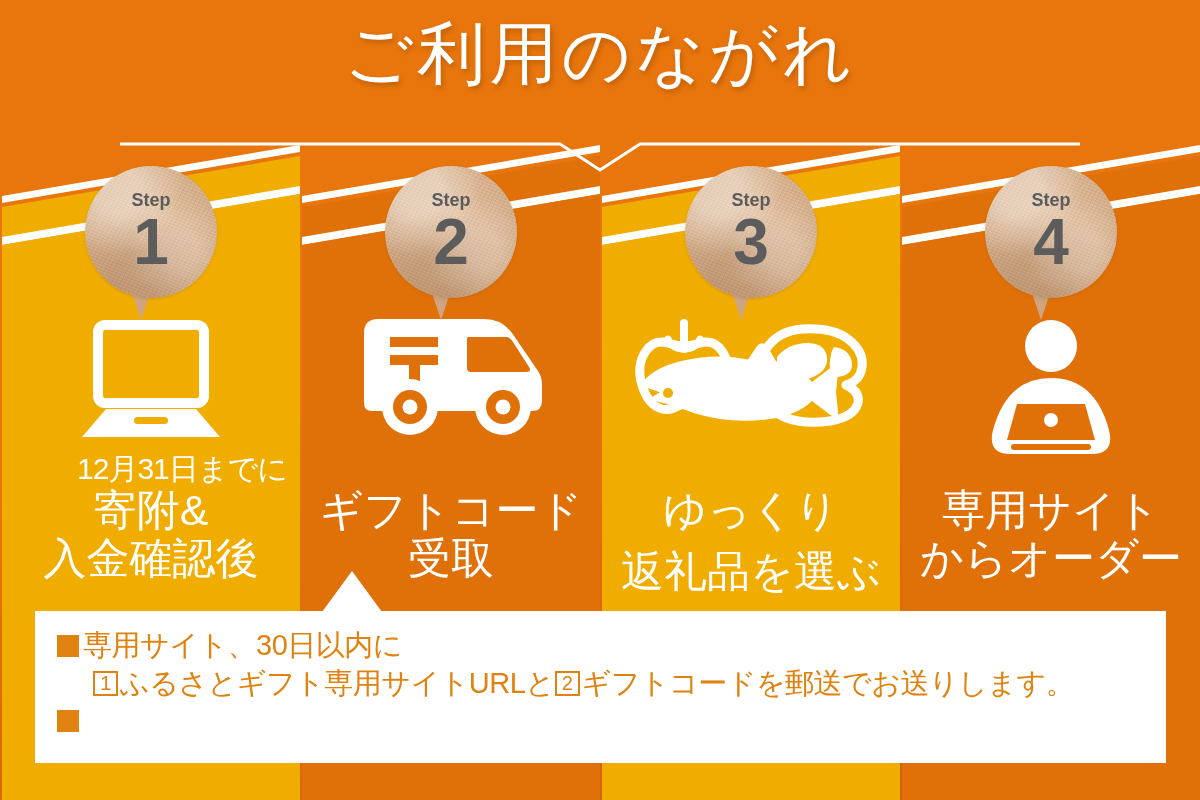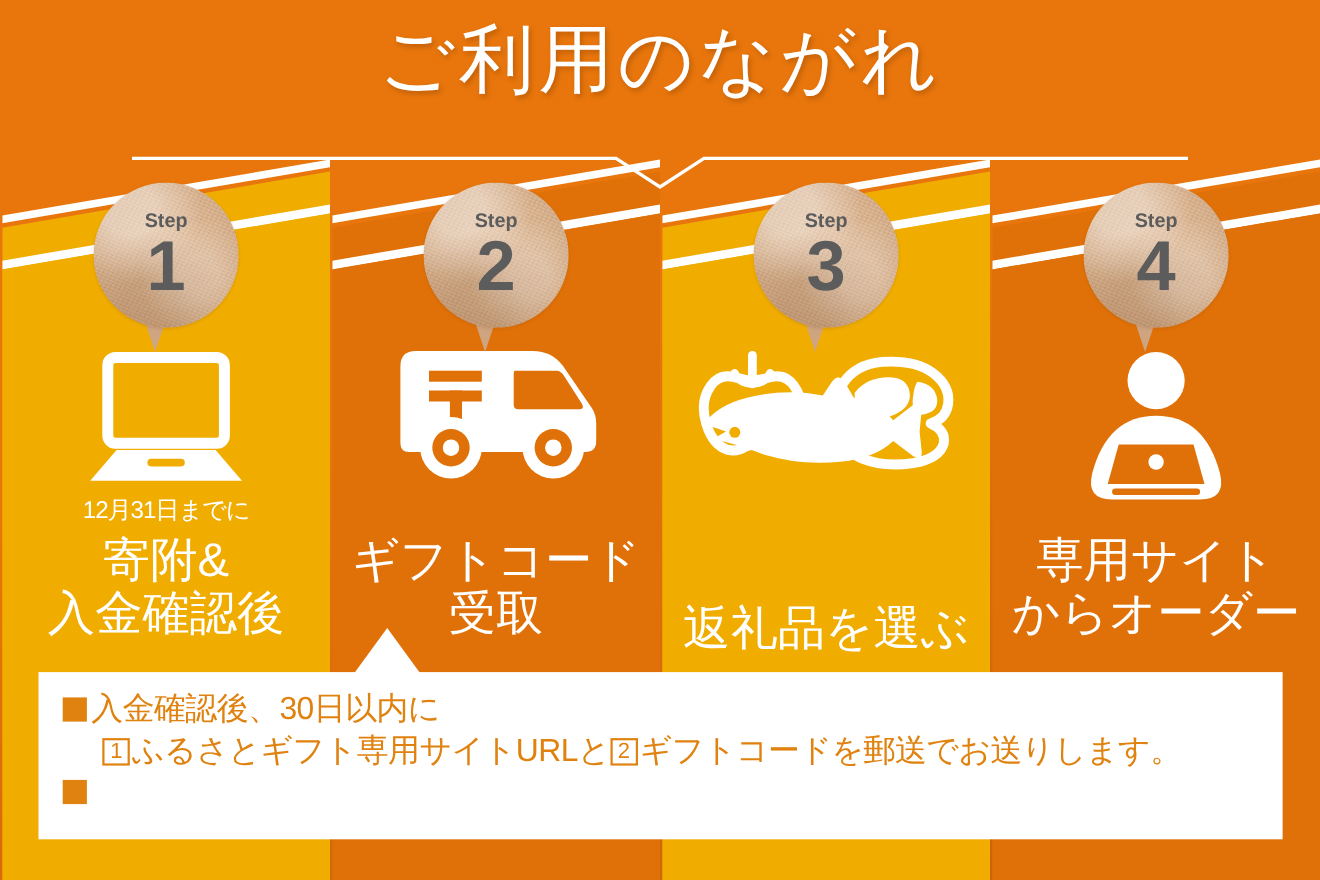--- a/index.html
+++ b/index.html
@@ -58,21 +58,21 @@
 
   
   .icon-wrap{position:absolute;left:0;top:315px;width:298px;height:160px;}
   .icon-wrap svg{display:block;margin:0 auto;}
 
   
   .caption{
     position:absolute;left:0;width:298px;text-align:center;color:#ffffff;
     line-height:1.1;
   }
-  .cap-small{font-size:22px;letter-spacing:-1px;}
+  .cap-small{font-size:30px;letter-spacing:-1px;margin-left:31px;}
   .cap-big{font-size:43px;letter-spacing:0px;font-weight:500;}
 
   
   .note{
     position:absolute;left:35px;top:611px;width:1131px;height:152px;
     background:#ffffff;
   }
   .note .pointer{
     position:absolute;left:287px;top:-40px;width:0;height:0;
     border-left:30px solid transparent;border-right:30px solid transparent;
@@ -173,20 +173,21 @@
               <path d="M208 42 Q224 44 226 58 Q227 70 212 72 Q202 70 204 56 Q205 46 208 42 Z" fill="#fff"></path>
             </g>
 
             <g>
               <path d="M14 140 Q26 120 54 112 Q90 102 122 110 L130 96 Q136 86 142 96 L150 112 Q176 122 186 136 L204 120 Q212 114 212 124 L210 148 L212 170 Q212 180 204 174 L186 158 Q170 176 138 180 Q100 184 68 172 Q40 160 22 156 L34 148 Z" fill="#fff" transform="translate(0,-40) scale(1,0.86)"></path>
               <circle cx="42" cy="88" r="5" fill="#F0AD00"></circle>
             </g>
           </svg>
         </div>
         <div class="caption cap-small" style="top:452px"></div>
+        <div class="caption cap-big" style="top:487px">ゆっくり</div>
         <div class="caption cap-big" style="top:548px">返礼品を選ぶ</div>
       </div>
     </div>
 
     <div class="col" style="left:902px;width:298px">
       <svg class="sheet" width="298" height="800" viewBox="0 0 298 800">
         <polygon points="0,207 298,156 298,800 0,800" fill="#E07108"></polygon>
         <polygon points="0,196 298,145 298,152 0,203" fill="#FFFFFF"></polygon>
         <polygon points="0,237 298,186 298,194 0,245" fill="#FFFFFF"></polygon>
         <polygon points="0,245 298,194 298,800 0,800" fill="#E07108"></polygon>
@@ -235,21 +236,21 @@
     <div class="tip"></div>
     <div class="disc"></div>
     <div class="step-word">Step</div>
     <div class="step-num">4</div>
   </div>
 
   <div class="note">
     <div class="pointer"></div>
     <div class="lines">
       <div class="nline">
-        <span class="sq"></span><span>入金確認後、30日以内に</span>
+        <span class="sq"></span><span>専用サイト、30日以内に</span>
       </div>
       <div class="nline indent">
         <span class="boxnum">1</span><span>ふるさとギフト専用サイトURLと</span><span class="boxnum">2</span><span>ギフトコードを郵送でお送りします。</span>
       </div>
       <div class="nline">
         <span class="sq"></span>
       </div>
     </div>
   </div>
 

